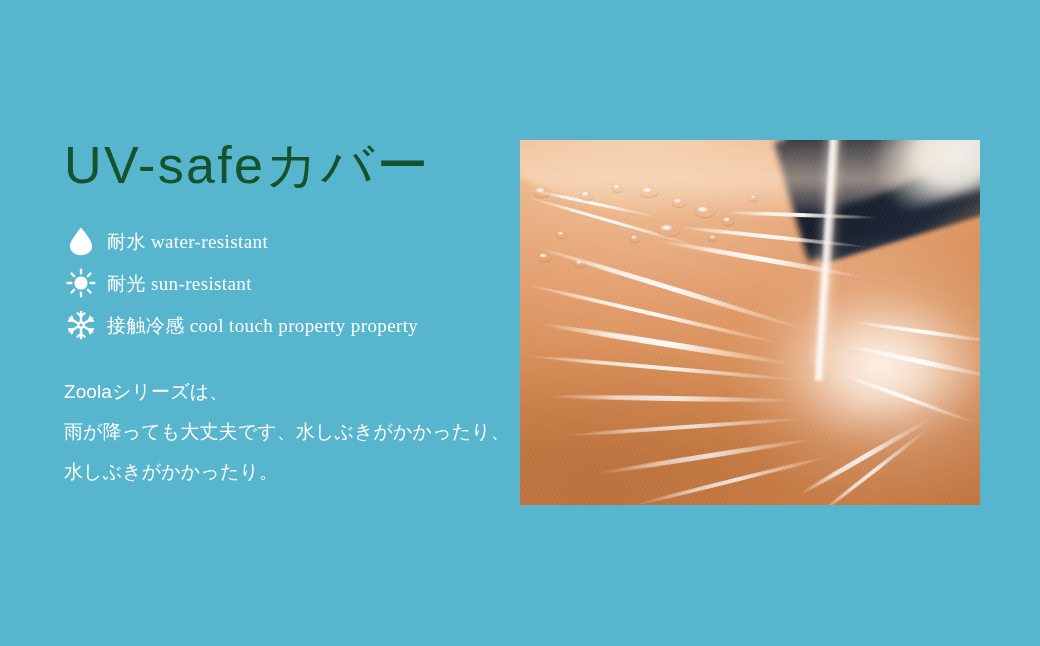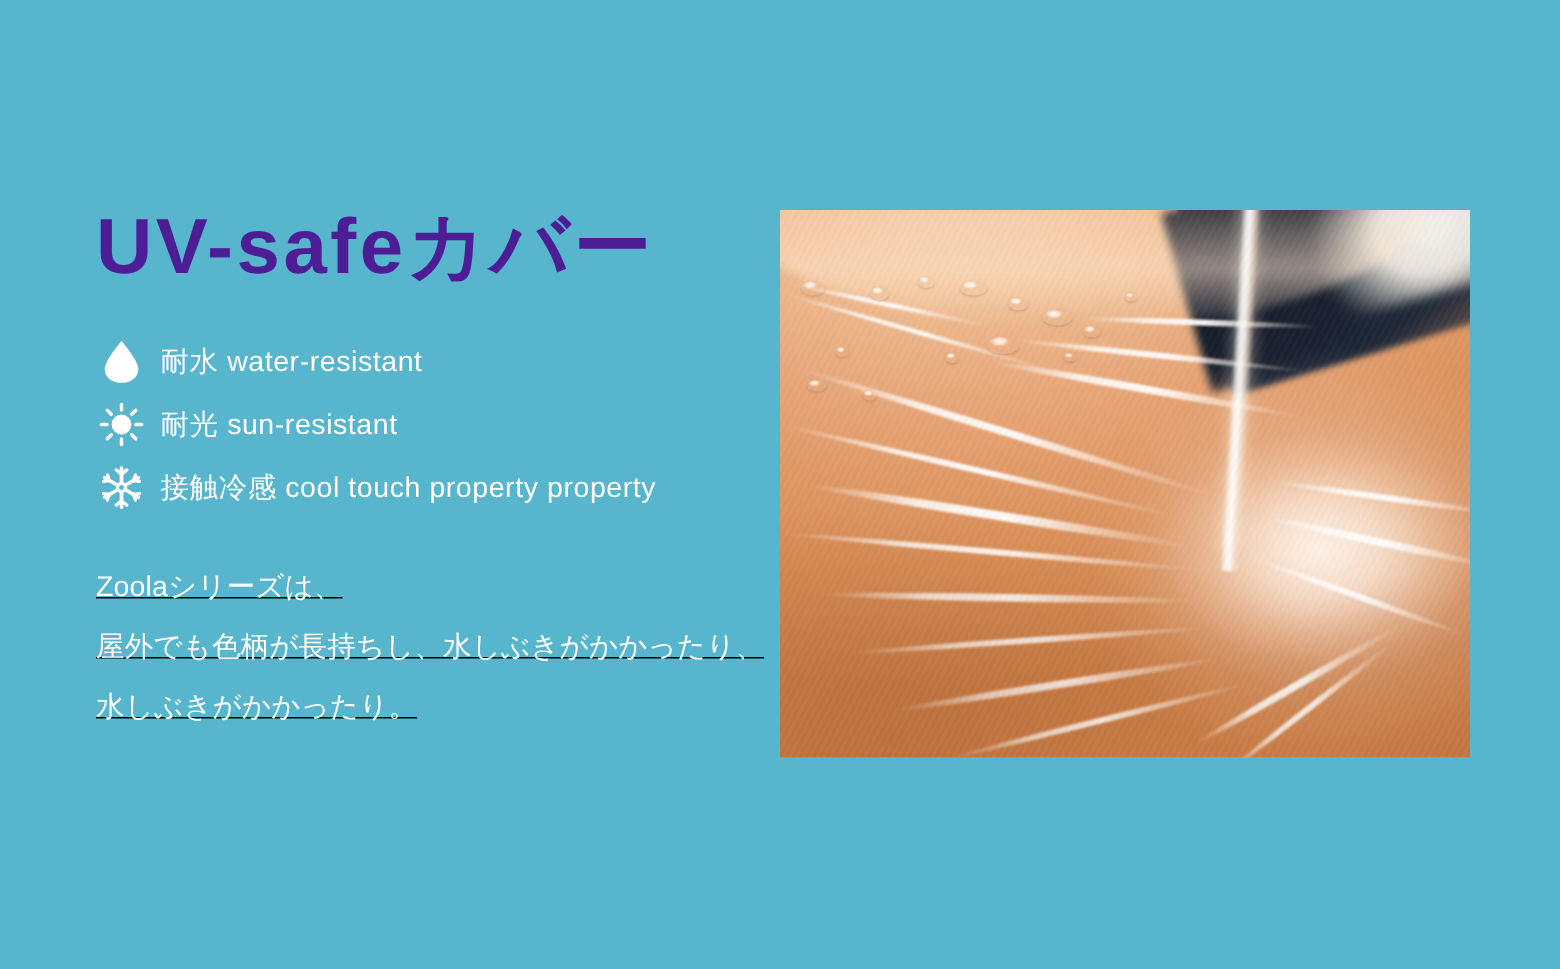--- a/index.html
+++ b/index.html
@@ -26,38 +26,39 @@
   
   .copy-column {
     position: absolute;
     left: 64px;
     top: 136px;
     width: 452px;
   }
 
   .headline {
     margin: 0;
-    color: #4c1d95;
+    color: #14532d;
     font-size: 52px;
-    font-weight: 700;
+    font-weight: 400;
     line-height: 1.12;
     letter-spacing: 0.045em;
     white-space: nowrap;
   }
 
   .feature-list {
     list-style: none;
     margin: 26px 0 0 0;
     padding: 0;
   }
 
   .feature-row {
     display: flex;
     align-items: center;
     height: 42px;
+    font-family: Liberation Serif, serif;
   }
 
   .feature-icon {
     flex: 0 0 34px;
     width: 34px;
     height: 34px;
     display: flex;
     align-items: center;
     justify-content: center;
     margin-right: 9px;
@@ -70,21 +71,20 @@
     font-weight: 300;
     letter-spacing: 0.02em;
     line-height: 1;
     white-space: nowrap;
   }
 
   .body-copy {
     margin: 26px 17px 0 0;
     padding: 0;
     list-style: none;
-    text-decoration: underline;
   }
   .body-line {
     color: #ffffff;
     font-size: 19px;
     font-weight: 300;
     letter-spacing: 0.005em;
     line-height: 40px;
     white-space: nowrap;
   }
 
@@ -335,21 +335,21 @@
             <circle cx="15" cy="15" r="2.7" fill="#57b5ce" stroke="#ffffff" stroke-width="2.2"></circle>
           </svg>
         </span>
         <span class="feature-label">接触冷感 cool touch property property</span>
       </li>
 
     </ul>
 
     <ul class="body-copy">
       <li class="body-line">Zoolaシリーズは、</li>
-      <li class="body-line">屋外でも色柄が長持ちし、水しぶきがかかったり、</li>
+      <li class="body-line">雨が降っても大丈夫です、水しぶきがかかったり、</li>
       <li class="body-line">水しぶきがかかったり。</li>
     </ul>
 
   </div>
 
   <div class="photo" title="水をかけられた撥水カバー生地のクローズアップ">
     <div class="ph-base"></div>
     <div class="ph-base2"></div>
     <div class="ph-dark"></div>
     <div class="ph-dark-2"></div>

